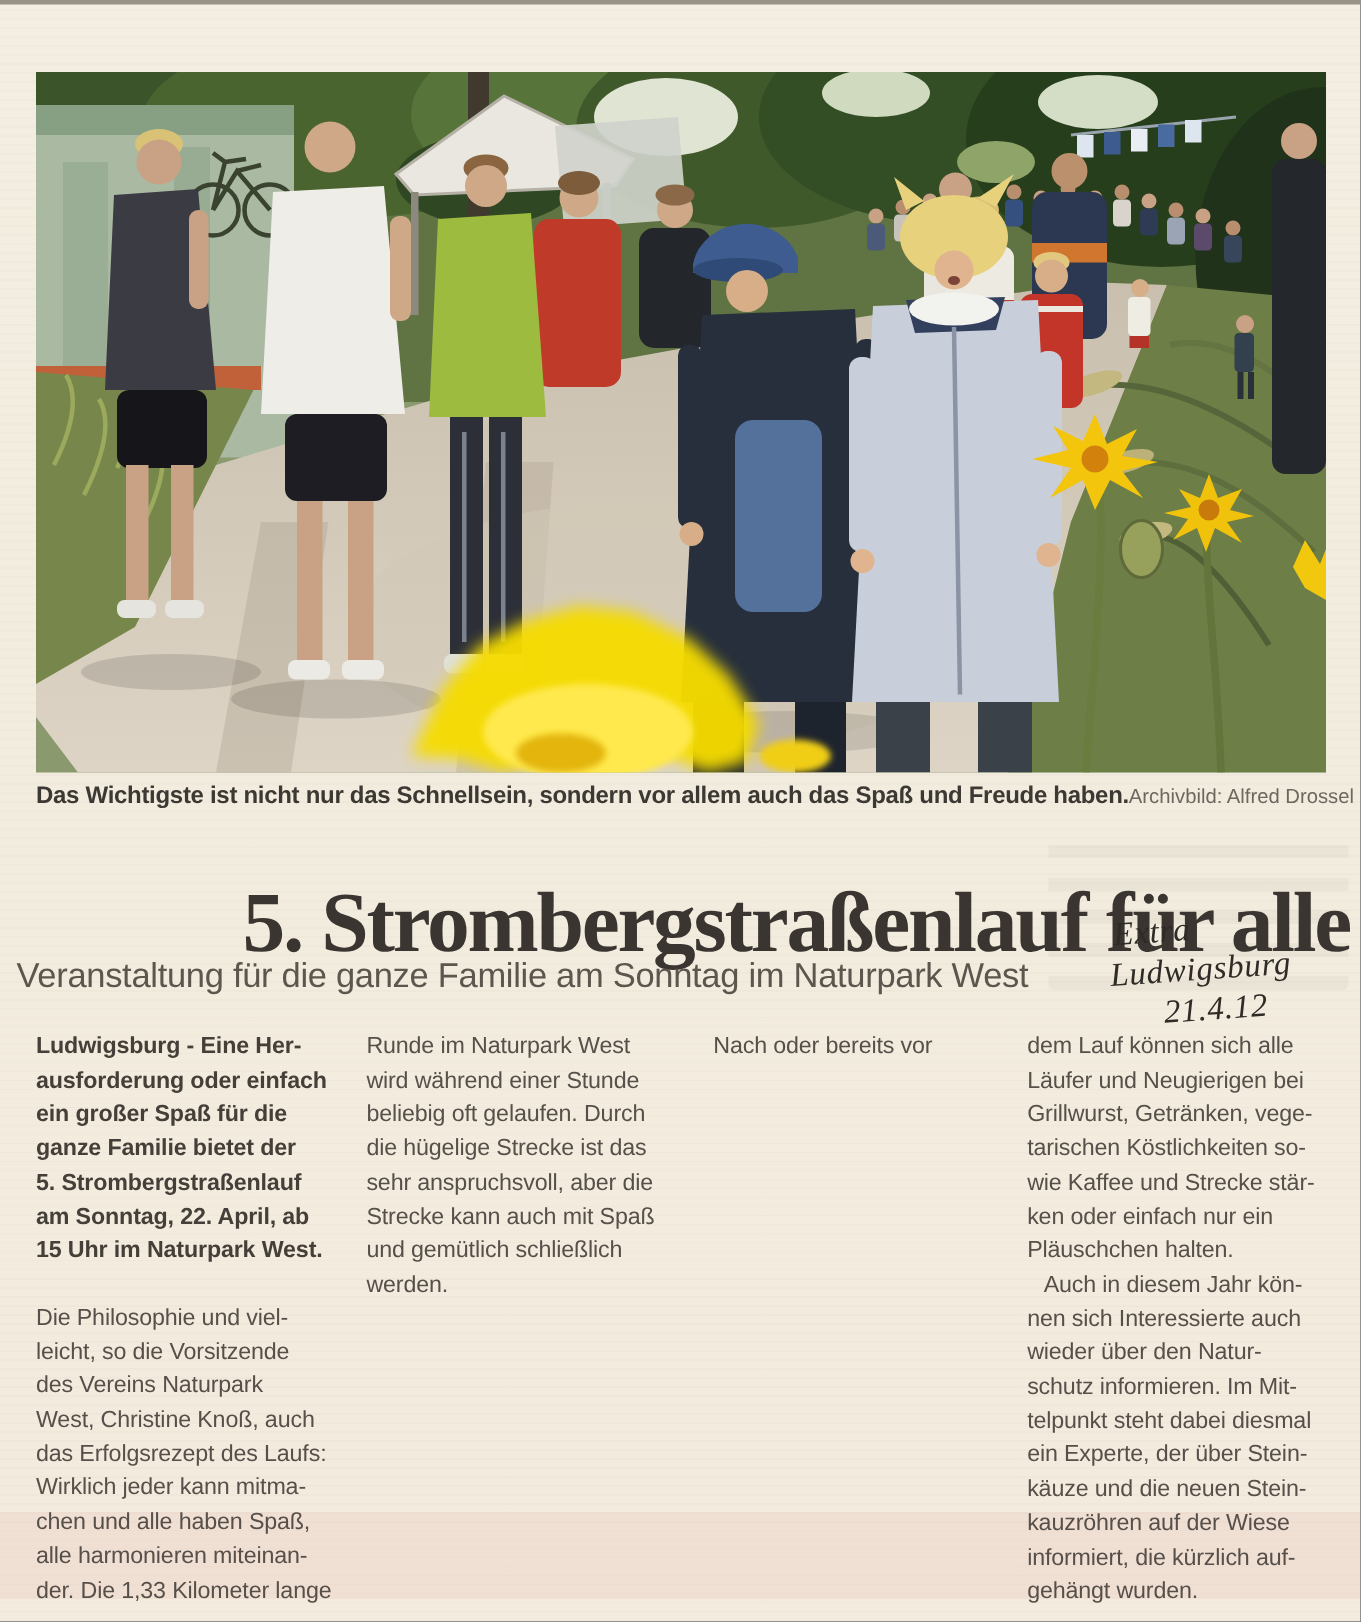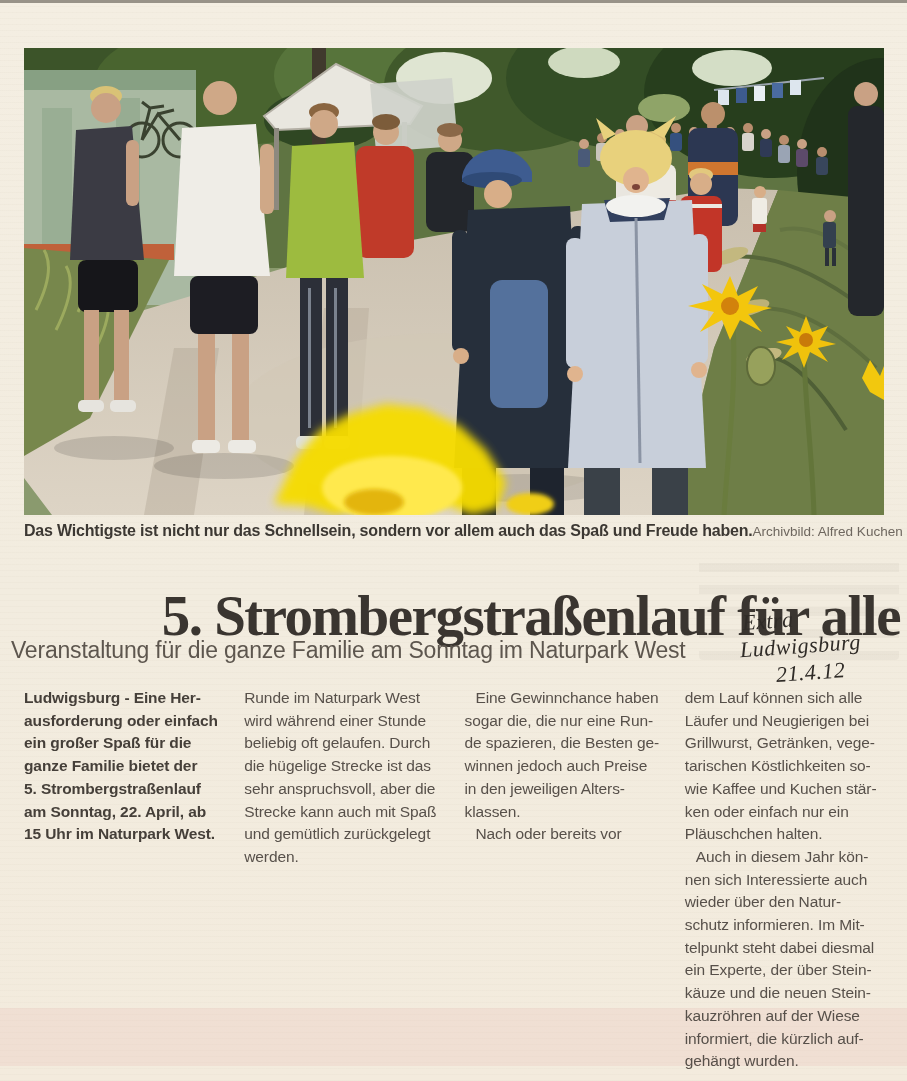--- a/index.html
+++ b/index.html
@@ -332,21 +332,21 @@
         <polygon fill="#f0c20c" points="782,268 788,284 804,278 796,292 812,296 794,300 804,314 786,304 780,320 774,304 758,312 768,298 752,294 770,290 762,278 776,284"></polygon>
         <circle cx="782" cy="292" r="7" fill="#c87a0a"></circle>
         <ellipse cx="737" cy="318" rx="14" ry="19" fill="#97a15c" stroke="#5e6a39" stroke-width="2"></ellipse>
         <polygon fill="#f2c80e" points="846,312 856,328 860,318 860,352 846,344 838,330"></polygon>
       </g>
     </svg>
   </figure>
 
   <div class="caption-row">
     <span class="caption">Das Wichtigste ist nicht nur das Schnellsein, sondern vor allem auch das Spaß und Freude haben.</span>
-    <span class="credit">Archivbild: Alfred Kuchen</span>
+    <span class="credit">Archivbild: Alfred Drossel</span>
   </div>
 
   <h1 class="headline">5. Strombergstraßenlauf für alle</h1>
 
   <h2 class="subheadline" style="font-weight:normal;margin:0">Veranstaltung für die ganze Familie am Sonntag im Naturpark West</h2>
 
   <div class="note">
     <div class="l1">Extra</div>
     <div class="l2">Ludwigsburg</div>
     <div class="l3">21.4.12</div>
@@ -354,46 +354,49 @@
 
   <div class="columns">
     <div class="col">
       <p class="lead">Ludwigsburg - Eine Her-
 ausforderung oder einfach
 ein großer Spaß für die
 ganze Familie bietet der
 5. Strombergstraßenlauf
 am Sonntag, 22. April, ab
 15 Uhr im Naturpark West.</p>
+      <p>Die Philosophie und viel-
+leicht, so die Vorsitzende
+des Vereins Naturpark
+West, Christine Knoß, auch
+das Erfolgsrezept des Laufs:
+Wirklich jeder kann mitma-
+chen und alle haben Spaß,
+alle harmonieren miteinan-
+der. Die 1,33 Kilometer lange</p>
     </div>
     <div class="col">
       <p>Runde im Naturpark West
 wird während einer Stunde
 beliebig oft gelaufen. Durch
 die hügelige Strecke ist das
 sehr anspruchsvoll, aber die
 Strecke kann auch mit Spaß
-und gemütlich zurückgelegt
+und gemütlich schließlich
 werden.</p>
     </div>
     <div class="col">
-      <p class="indent">Eine Gewinnchance haben
-sogar die, die nur eine Run-
-de spazieren, die Besten ge-
-winnen jedoch auch Preise
-in den jeweiligen Alters-
-klassen.</p>
       <p class="indent">Nach oder bereits vor</p>
     </div>
     <div class="col">
       <p>dem Lauf können sich alle
 Läufer und Neugierigen bei
 Grillwurst, Getränken, vege-
 tarischen Köstlichkeiten so-
-wie Kaffee und Kuchen stär-
+wie Kaffee und Strecke stär-
 ken oder einfach nur ein
 Pläuschchen halten.</p>
       <p class="indent">Auch in diesem Jahr kön-
 nen sich Interessierte auch
 wieder über den Natur-
 schutz informieren. Im Mit-
 telpunkt steht dabei diesmal
 ein Experte, der über Stein-
 käuze und die neuen Stein-
 kauzröhren auf der Wiese

